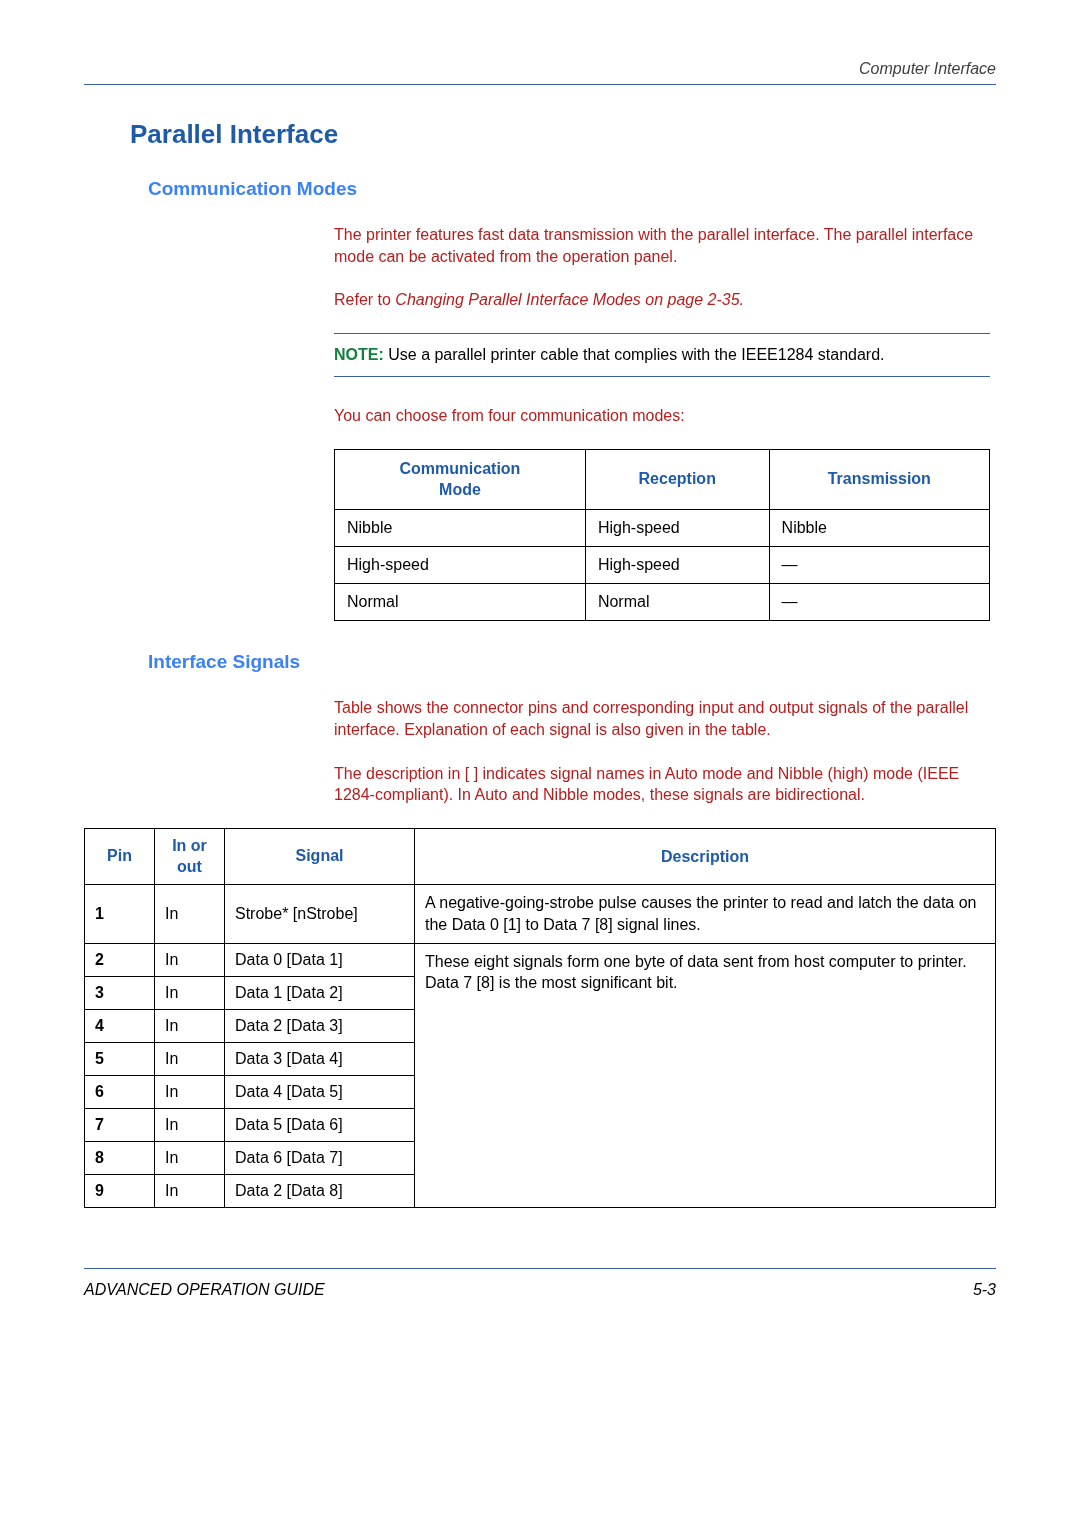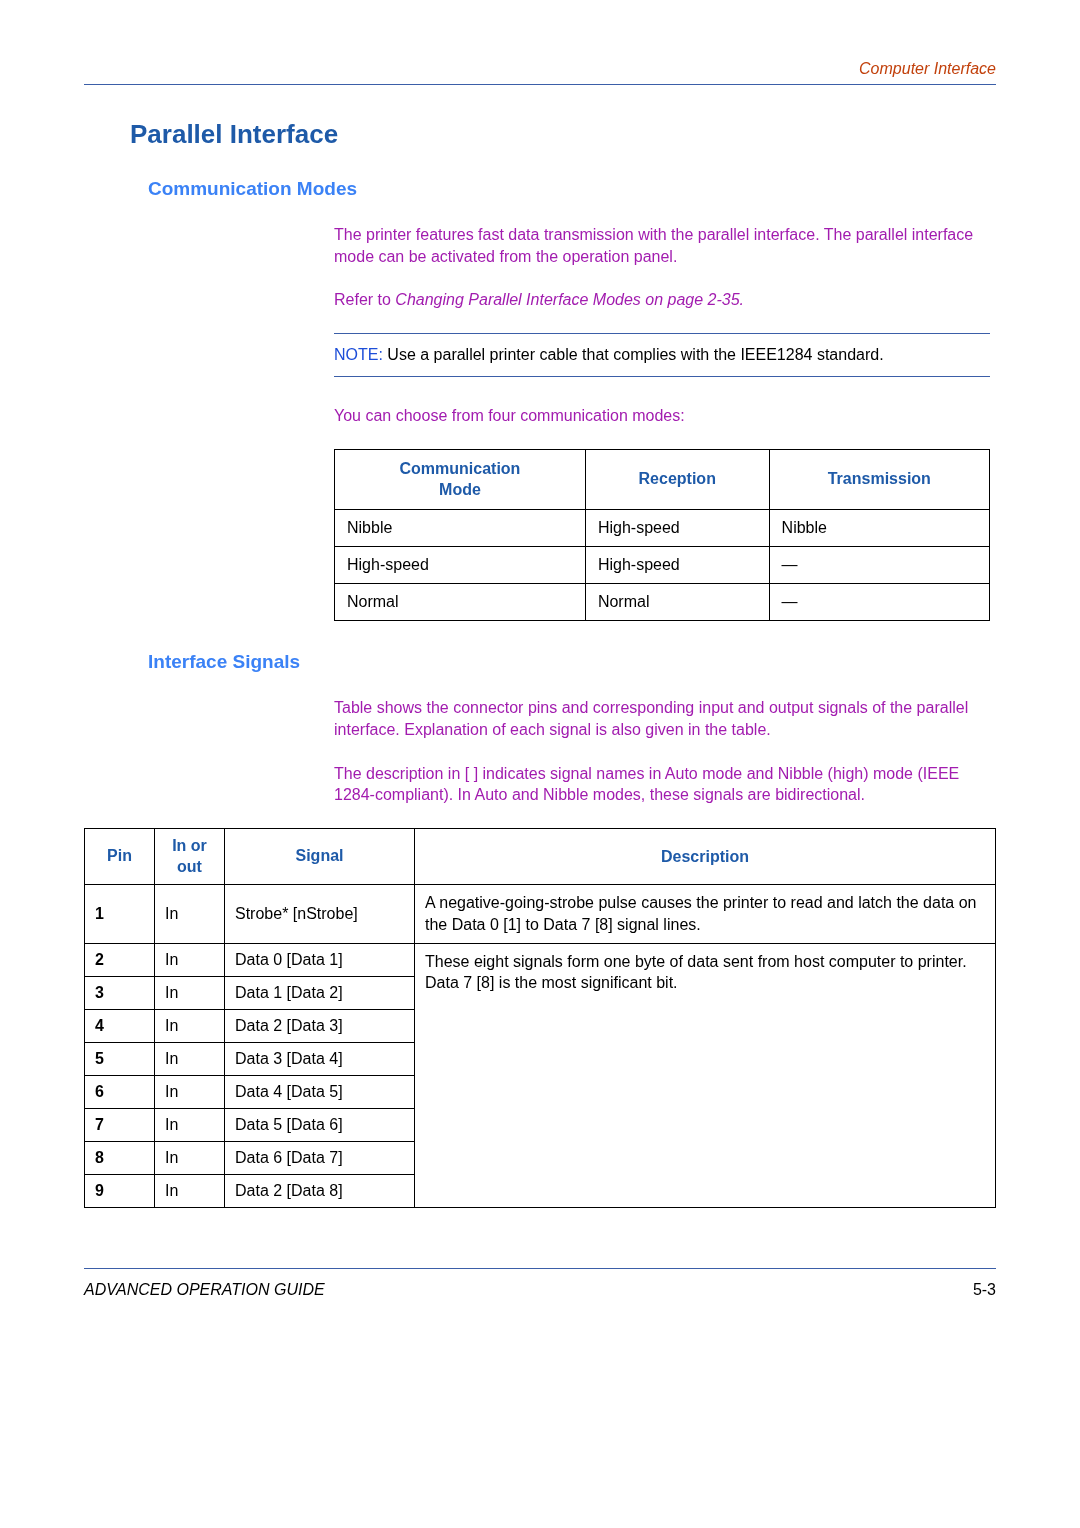--- a/index.html
+++ b/index.html
@@ -16,21 +16,21 @@
       padding: 60px 84px 40px 84px;
     }
 
     .top-section {
       text-align: right;
     }
 
     .header-label {
       font-style: italic;
       font-size: 16px;
-      color: #c2410c;
+      color: #404040;
       margin-bottom: 6px;
     }
 
     .hr-blue {
       border: none;
       border-top: 1px solid #3b5ea8;
       margin: 0 0 34px 0;
     }
 
     .h1-blue {
@@ -43,21 +43,21 @@
 
     .h2-blue {
       color: #3b82f6;
       font-size: 19px;
       font-weight: bold;
       margin-left: 64px;
       margin-bottom: 24px;
     }
 
     .body-para {
-      color: #a21caf;
+      color: #b91c1c;
       font-size: 16px;
       line-height: 1.35;
       margin-left: 250px;
       margin-right: 6px;
       margin-bottom: 22px;
     }
 
     .ref-italic {
       font-style: italic;
     }
@@ -75,22 +75,22 @@
     }
 
     .note-text {
       font-size: 16px;
       color: #000;
       line-height: 1.4;
       padding: 6px 0;
     }
 
     .note-label {
-      color: #1d4ed8;
-      font-weight: normal;
+      color: #15803d;
+      font-weight: bold;
     }
 
     .modes-table {
       margin-left: 250px;
       margin-right: 6px;
       border-collapse: collapse;
       width: calc(100% - 256px);
       margin-bottom: 30px;
     }
 
@@ -163,20 +163,21 @@
       margin-bottom: 12px;
     }
 
     .footer-left {
       font-style: italic;
       font-size: 16px;
       color: #000;
     }
 
     .footer-right {
+      font-style: italic;
       font-size: 16px;
       color: #000;
     }
   </style>
 </head>
 <body>
 
 <div class="top-section">
   <div class="header-label">Computer Interface</div>
 </div>

